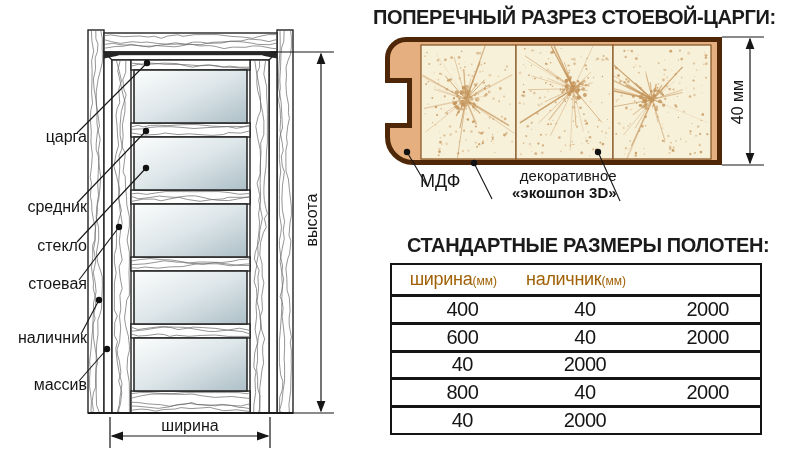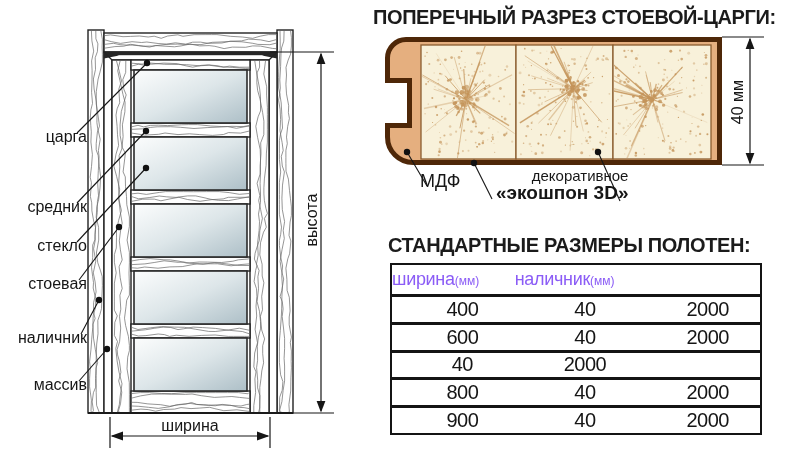--- a/index.html
+++ b/index.html
@@ -6,27 +6,27 @@
   #canvas{position:relative;width:801px;height:451px;background:#fff;overflow:hidden;
           font-family:"Liberation Sans",sans-serif;}
   #art{position:absolute;left:0;top:0;}
   .lbl{position:absolute;font:16px/17px "Liberation Sans",sans-serif;color:#161616;white-space:nowrap;}
   .lbl-r{text-align:right;width:69px;left:6px;margin-left:12px;}
   .rot{transform:rotate(-90deg);text-align:center;}
   .dim-lbl{position:absolute;font:16px/18px "Liberation Sans",sans-serif;color:#161616;}
   .sec-title{position:absolute;font:bold 20px/22px "Liberation Sans",sans-serif;color:#1b1b1b;
              letter-spacing:-0.4px;white-space:nowrap;}
   .callout{position:absolute;font:15px/15.5px "Liberation Sans",sans-serif;color:#161616;white-space:nowrap;text-align:right;}
-  .callout .bold-line{font-weight:bold;font-size:19px;margin-top:1px;}
+  .callout .bold-line{font-weight:bold;font-size:15px;margin-top:1px;margin-left:16px;}
   .callout2{position:absolute;font:15.5px/17px "Liberation Sans",sans-serif;color:#161616;white-space:nowrap;}
   .size-table{position:absolute;left:390px;top:263px;width:372px;height:172px;
               border:2px solid #141414;box-sizing:border-box;display:flex;flex-direction:column;background:#fff;}
   .st-header{height:29px;display:grid;grid-template-columns:1fr 1fr 1fr;align-items:center;}
   .st-row{flex:1;display:grid;grid-template-columns:1fr 1fr 1fr;align-items:center;border-top:3px solid #141414;}
-  .st-h-cell{text-align:left;font-size:18px;color:#8b5cf6;letter-spacing:-0.3px;}
+  .st-h-cell{text-align:center;font-size:18px;color:#a16207;letter-spacing:-0.3px;}
   .st-unit{font-size:12px;letter-spacing:0;}
   .st-cell{text-align:center;font-size:20px;color:#151515;letter-spacing:-0.5px;padding-left:18px;}
 </style>
 </head>
 <body>
 
 <div id="canvas">
 
   <svg id="art" viewBox="0 0 801 451" width="801" height="451">
     <defs>
@@ -859,21 +859,21 @@
   <div class="sec-title" style="left:373px;top:6px;">ПОПЕРЕЧНЫЙ РАЗРЕЗ СТОЕВОЙ-ЦАРГИ:</div>
 
   <div class="lbl" style="left:420px;top:173px;font-size:18px;">МДФ</div>
 
   <div class="callout" style="left:496px;top:168px;">
     <div>декоративное</div>
     <div class="bold-line">«экошпон 3D»</div>
   </div>
 
 
-  <div class="sec-title" style="left:388px;top:234px;">СТАНДАРТНЫЕ РАЗМЕРЫ ПОЛОТЕН:</div>
+  <div class="sec-title" style="left:407px;top:234px;">СТАНДАРТНЫЕ РАЗМЕРЫ ПОЛОТЕН:</div>
 
   <div class="size-table">
     <div class="st-header">
     <div class="st-h-cell"><span>ширина</span><span class="st-unit">(мм)</span></div>
 
     <div class="st-h-cell"><span>наличник</span><span class="st-unit">(мм)</span></div>
 
   </div>
 
     <div class="st-row">
@@ -893,19 +893,18 @@
       <div class="st-cell">2000</div>
     </div>
 
     <div class="st-row">
       <div class="st-cell">800</div>
       <div class="st-cell">40</div>
       <div class="st-cell">2000</div>
     </div>
 
     <div class="st-row">
-      <div class="st-cell">900</div>
       <div class="st-cell">40</div>
       <div class="st-cell">2000</div>
     </div>
   </div>
 
 </div>
 
 </body></html>

